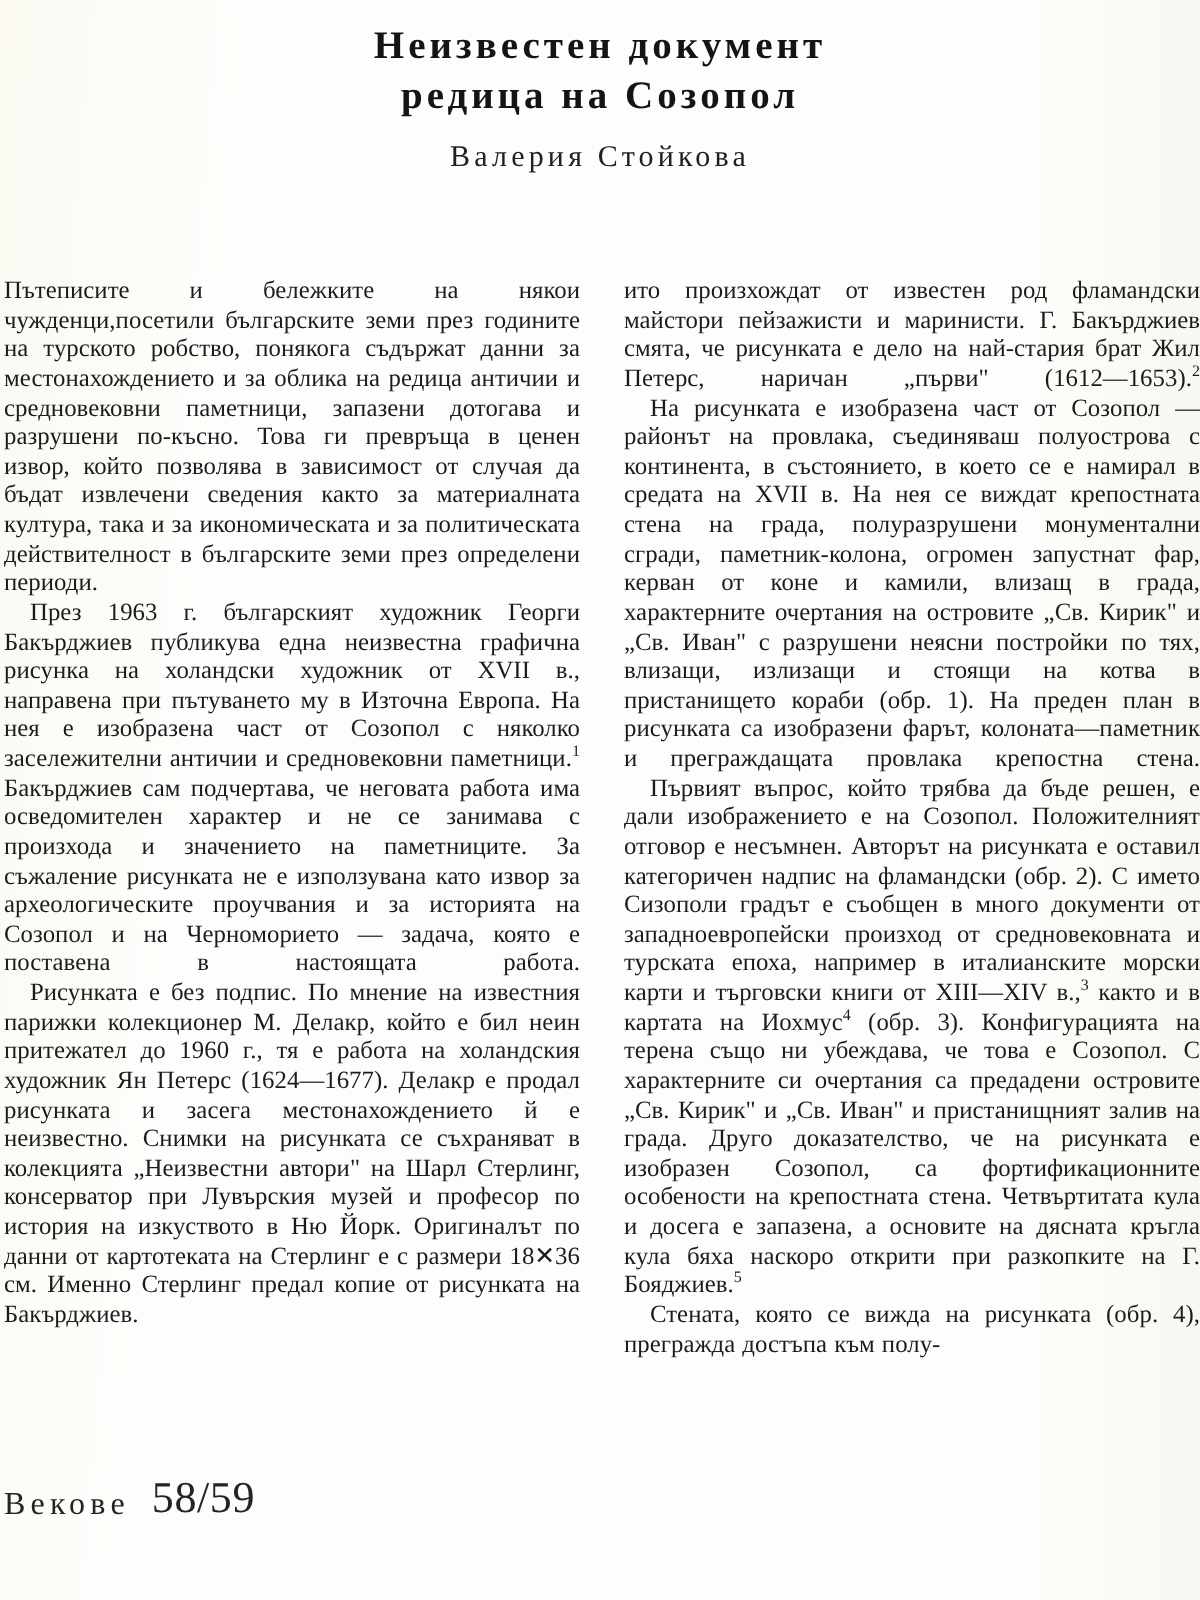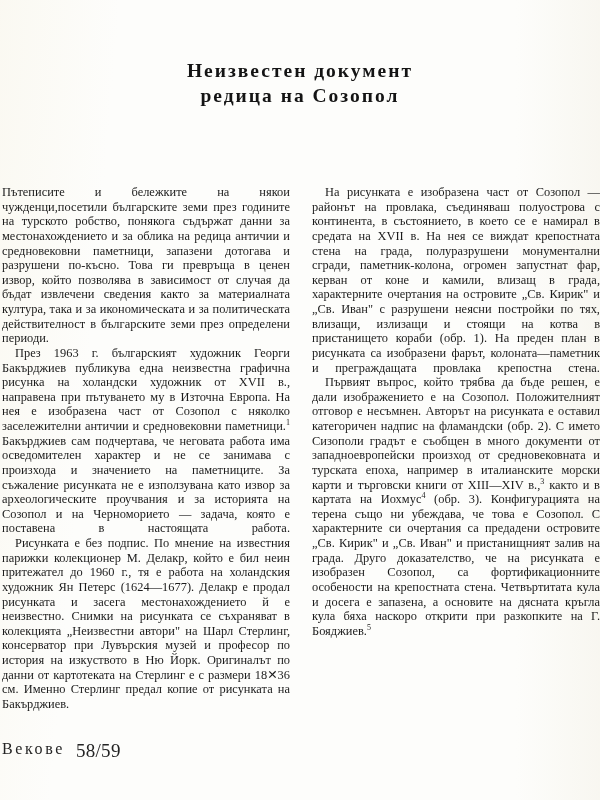--- a/index.html
+++ b/index.html
@@ -21,21 +21,20 @@
     inset: 0;
     background:
       linear-gradient(95deg, rgba(250,248,240,0.85) 0%, rgba(255,255,255,0) 18%),
       linear-gradient(270deg, rgba(246,244,236,0.7) 0%, rgba(255,255,255,0) 14%),
       #fdfdfb;
   }
   .page {
     position: absolute;
     inset: 0;
     padding: 0;
-    margin-top: 47px;
   }
   .header {
     text-align: center;
     padding-top: 11px;
   }
   .title-line {
     font-weight: bold;
     font-size: 19.5px;
     letter-spacing: 2.0px;
     line-height: 25px;
@@ -88,57 +87,60 @@
   sup {
     font-size: 8px;
     vertical-align: super;
     line-height: 0;
   }
   .footer {
     position: absolute;
     left: 2px;
     bottom: 38px;
     display: flex;
-    align-items: flex-start;
+    align-items: flex-end;
     gap: 11px;
   }
   .footer-journal {
     font-size: 16px;
     letter-spacing: 2.6px;
     color: #242424;
   }
   .footer-pages {
-    font-size: 19px;
+    font-size: 22px;
     letter-spacing: 0.3px;
     color: #242424;
   }
 </style>
 </head>
 <body>
 
 <div class="paper"></div>
 
 <div class="page">
 
   <div class="header">
     <div class="title-line">Неизвестен документ</div>
     <div class="title-line">редица на Созопол</div>
+    <div class="byline">Валерия Стойкова</div>
   </div>
 
   <div class="columns">
 
     <div class="col col-left">
       <p class="para" id="lp1">Пътеписите и бележките на някои чужденци,посетили българските земи през годините на турското робство, понякога съдържат данни за местонахождението и за облика на редица античии и средновековни паметници, запазени дотогава и разрушени по-късно. Това ги превръща в ценен извор, който позволява в зависимост от случая да бъдат извлечени сведения както за материалната култура, така и за икономическата и за политическата действителност в българските земи през определени периоди.</p>
       <p class="para indent" id="lp2">През 1963 г. българският художник Георги Бакърджиев публикува една неизвестна графична рисунка на холандски художник от XVII в., направена при пътуването му в Източна Европа. На нея е изобразена част от Созопол с няколко заселе­жителни античии и средновековни паметници.<sup>1</sup> Бакърджиев сам подчертава, че неговата работа има осведомителен характер и не се занимава с произхода и значението на паметниците. За съжаление рисунката не е използувана като извор за археологическите проучвания и за историята на Созопол и на Черноморието — задача, която е поставена в настоящата работа.</p>
       <p class="para indent" id="lp3">Рисунката е без подпис. По мнение на известния парижки колекционер М. Делакр, който е бил неин притежател до 1960 г., тя е работа на холандския художник Ян Петерс (1624—1677).   Делакр е продал рисунката и засега местонахождението й е неизвестно. Снимки на рисунката се съхраняват в колекцията „Неизвестни автори" на Шарл Стерлинг, консерватор при Лувърския музей и професор по история на изкуството в Ню Йорк. Оригиналът по данни от картотеката на Стерлинг е с размери 18✕36 см. Именно Стерлинг предал копие от рисунката на Бакърджиев.</p>
     </div>
 
     <div class="col col-right">
+      <p class="para" id="rp5">ито произхождат от известен род фламандски майстори пейзажисти и маринисти. Г. Бакърджиев смята, че рисунката е дело на най-стария брат Жил Петерс, наричан „първи" (1612—1653).<sup>2</sup></p>
       <p class="para indent" id="rp6">На рисунката е изобразена част от Созопол — районът на провлака, съединяваш полуострова с континента, в състоянието, в което се е намирал в средата на XVII в. На нея се виждат крепостната стена на града, полуразрушени монументални сгради, паметник-колона, огромен запустнат фар, керван от коне и камили, влизащ в града, характерните очертания на островите „Св. Кирик" и „Св. Иван" с разрушени неясни постройки по тях, влизащи, излизащи и стоящи на котва в пристанището кораби (обр. 1). На преден план в рисунката са изобразени фарът, колоната—паметник и преграждащата провлака крепостна стена.</p>
       <p class="para indent" id="rp7">Първият въпрос, който трябва да бъде решен, е дали изображението е на Созопол. Положителният отговор е несъмнен. Авторът на рисунката е оставил категоричен надпис на фламандски (обр. 2). С името Сизополи градът е съобщен в много документи от западноевропейски произход от средновековната и турската епоха, например в италианските морски карти и търговски книги от XIII—XIV в.,<sup>3</sup> както и в картата на Иохмус<sup>4</sup> (обр. 3). Конфигурацията на терена също ни убеждава, че това е Созопол. С характерните си очертания са предадени островите „Св. Кирик" и „Св. Иван" и пристанищният залив на града. Друго доказателство, че на рисунката е изобразен Созопол, са фортификационните особености на крепостната стена. Четвъртитата кула и досега е запазена, а основите на дясната кръгла кула бяха наскоро открити при разкопките на Г. Бояджиев.<sup>5</sup></p>
+      <p class="para indent last-ragged" id="rp8">Стената, която се вижда на рисунката (обр. 4), прегражда достъпа   към полу-</p>
     </div>
 
   </div>
 
   <div class="footer">
     <span class="footer-journal">Векове</span>
     <span class="footer-pages">58/59</span>
   </div>
 
 </div>

